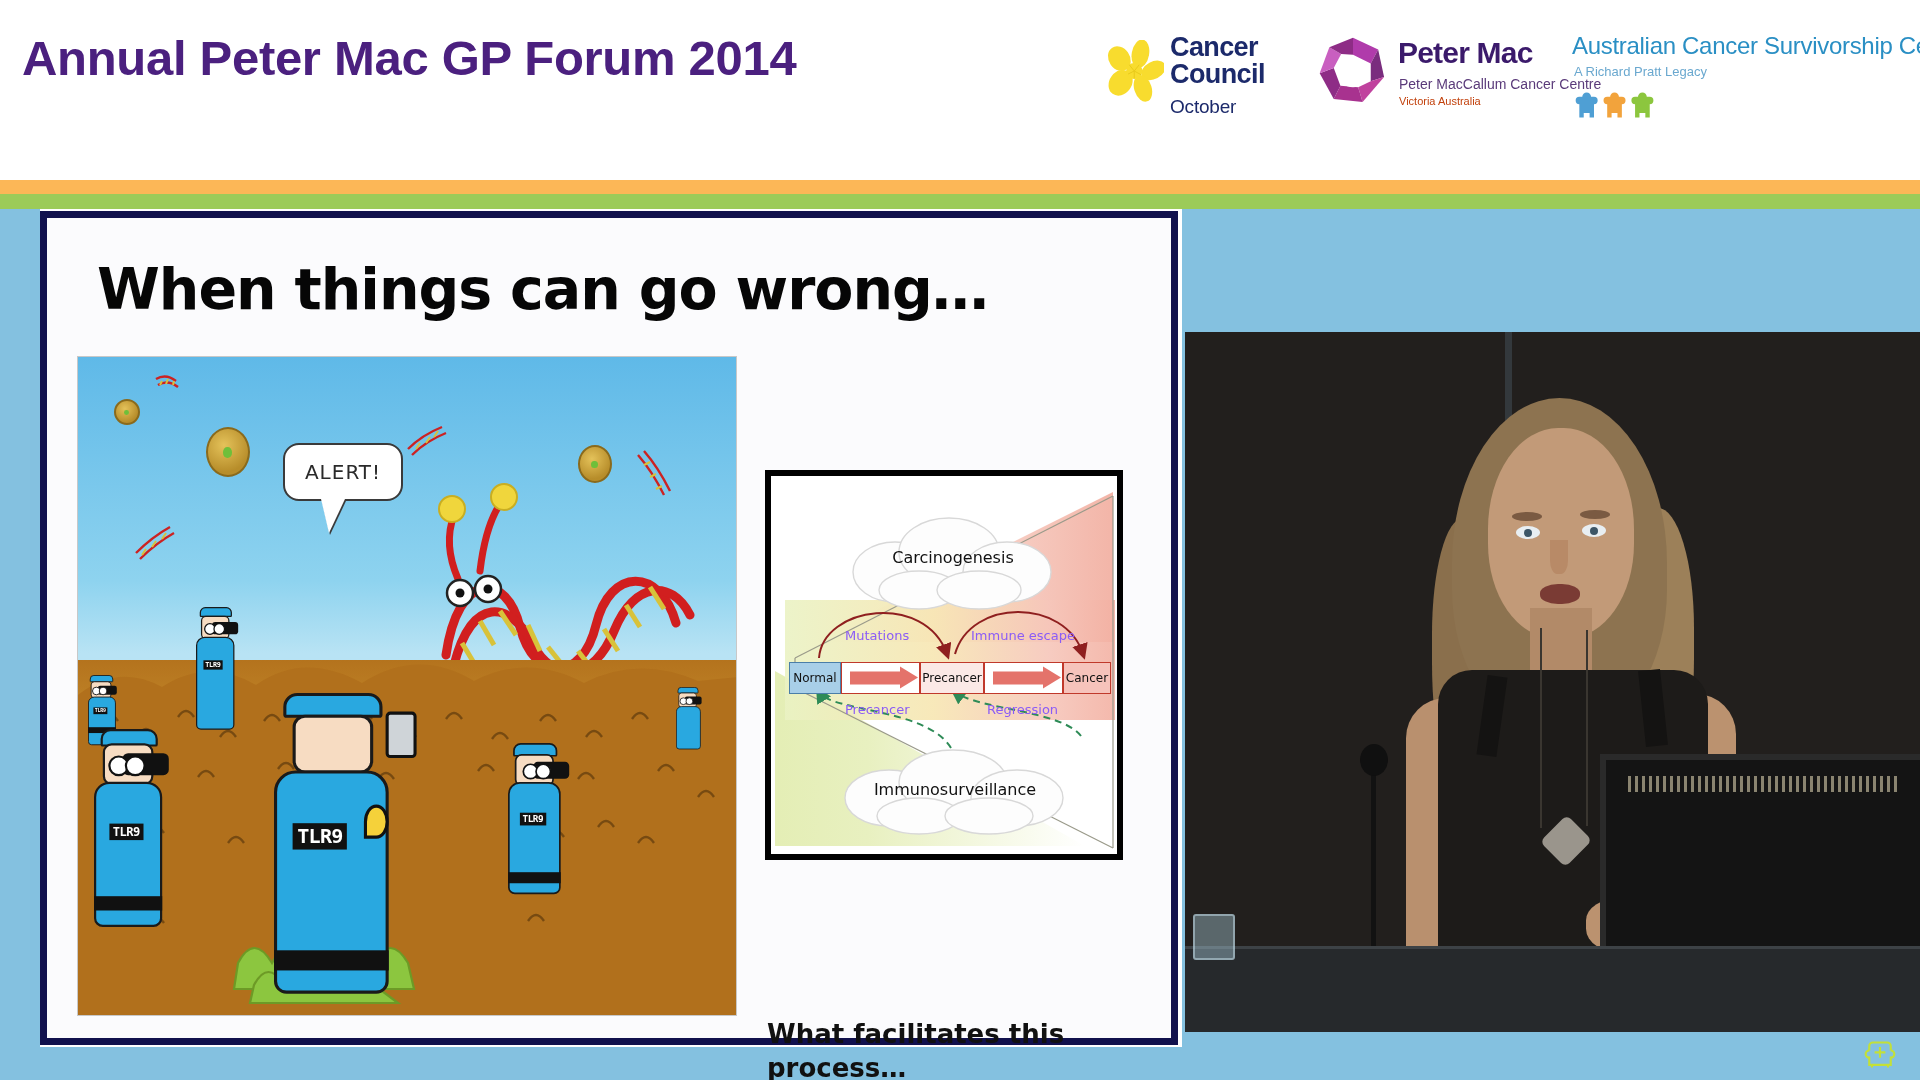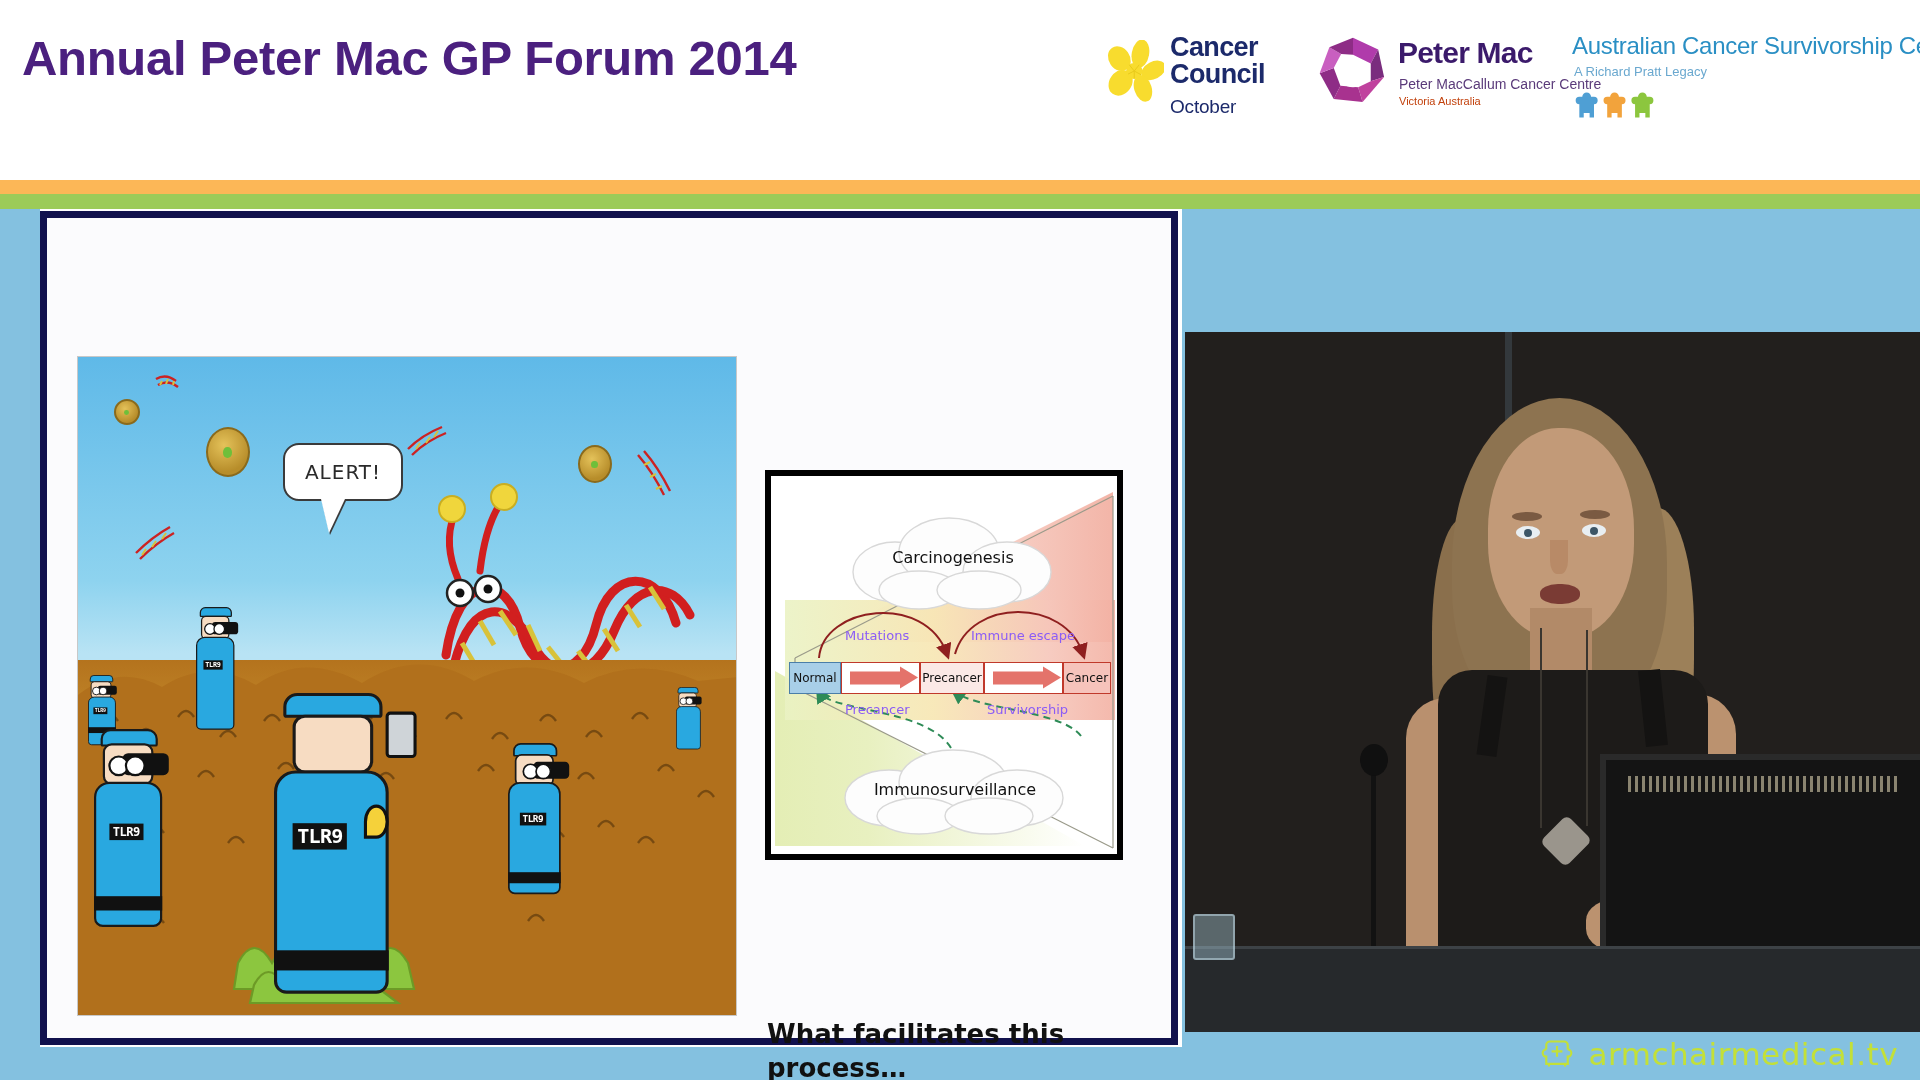--- a/index.html
+++ b/index.html
@@ -454,20 +454,21 @@
 </div>
 
 <div class="bar-orange"></div>
 <div class="bar-green"></div>
 
 <div class="stage">
 
   <div class="slide-outer">
     <div class="slide-frame">
 
+      <div class="slide-title">When things can go wrong…</div>
 
       <div class="cartoon">
 
         <div class="cell" style="left:36px; top:42px; width:26px; height:26px;">
             <div class="nucleus"></div>
           </div>
         <div class="cell" style="left:128px; top:70px; width:44px; height:50px;">
             <div class="nucleus"></div>
           </div>
         <div class="cell" style="left:500px; top:88px; width:34px; height:38px;">
@@ -672,21 +673,21 @@
             </g>
             <g fill="none" stroke="#2e8b57" stroke-width="2" stroke-dasharray="7 5">
               <path d="M176 268 C 152 228, 56 232, 44 212" marker-end="url(#greenhead)"></path>
               <path d="M306 256 C 286 230, 204 230, 180 212" marker-end="url(#greenhead)"></path>
             </g>
           </svg>
 
           <div class="diag-lbl" style="left:70px; top:148px;">Mutations</div>
           <div class="diag-lbl" style="left:196px; top:148px;">Immune escape</div>
           <div class="diag-lbl" style="left:70px; top:222px;">Precancer</div>
-          <div class="diag-lbl" style="left:212px; top:222px;">Survivorship</div>
+          <div class="diag-lbl" style="left:212px; top:222px;">Regression</div>
 
           <div class="chain">
             <div class="node normal">Normal</div>
             <div class="arrowbox">
                 <div class="ar"></div>
               </div>
             <div class="node precancer">Precancer</div>
             <div class="arrowbox">
                 <div class="ar"></div>
               </div>
@@ -739,16 +740,15 @@
 
   <div class="watermark">
     <svg class="wm-icon" viewBox="0 0 40 38">
       <g fill="none" stroke="#c3e038" stroke-width="2.4">
         <path d="M8 14 V9 a4 4 0 0 1 4 -4 h16 a4 4 0 0 1 4 4 v5"></path>
         <path d="M8 14 a4 4 0 0 0 0 8 v8 h24 v-8 a4 4 0 0 0 0 -8"></path>
         <path d="M11 30 v3 M29 30 v3"></path>
         <path d="M20 10 v12 M14 16 h12"></path>
       </g>
     </svg>
-    <span>armchairmedical.tv</span>
   </div>
 
 </div>
 
 </body></html>

